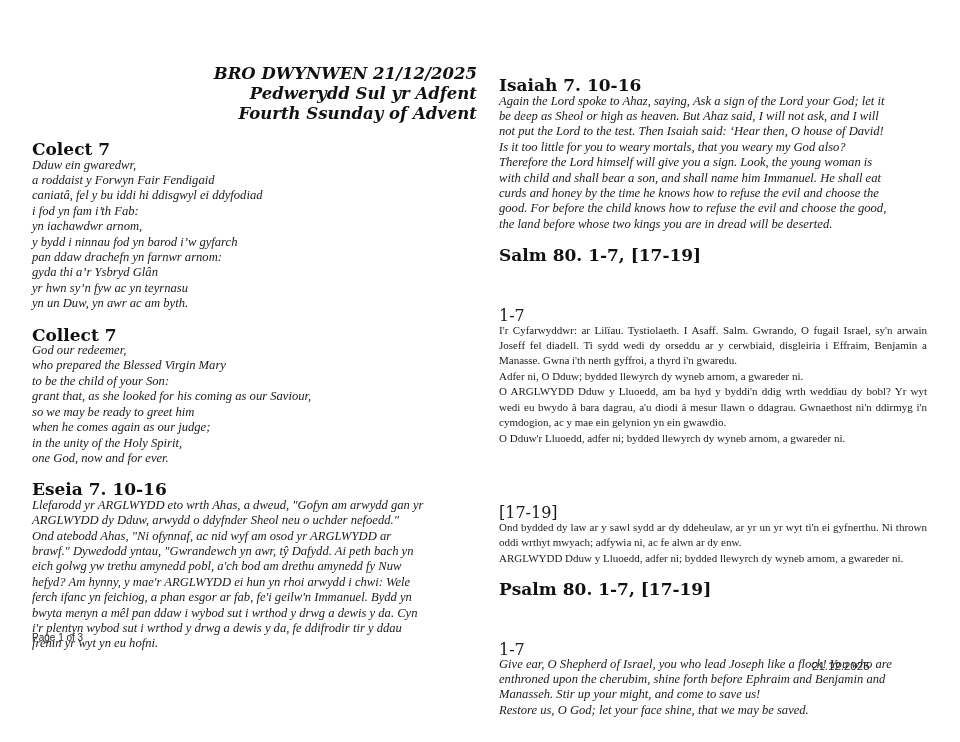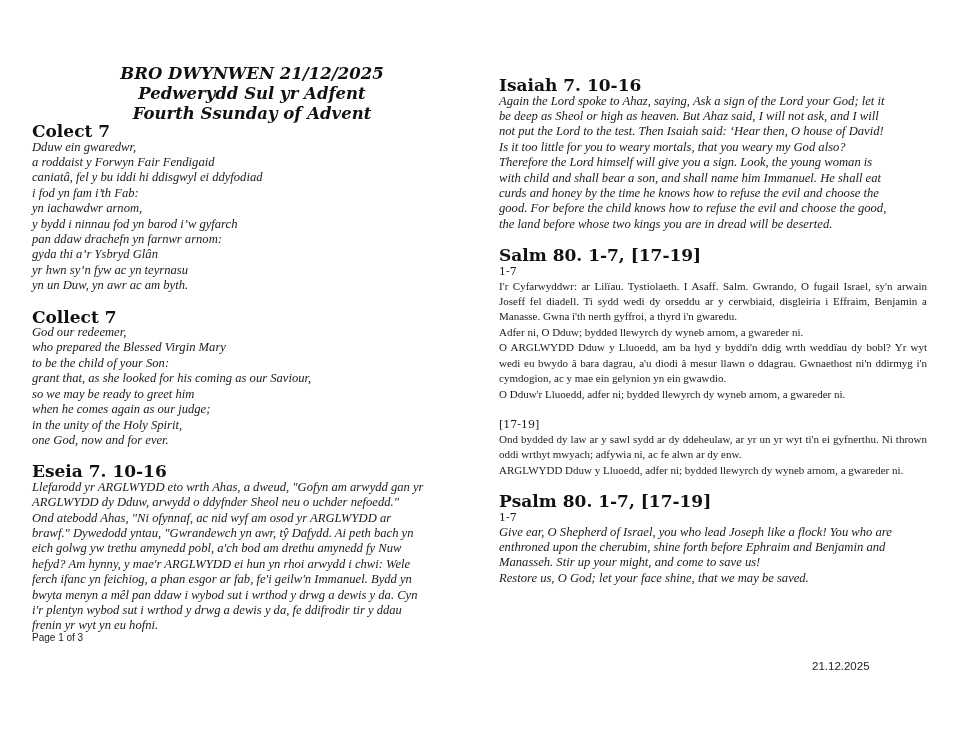--- a/index.html
+++ b/index.html
@@ -9,33 +9,33 @@
     body {
       position: relative;
       font-family: "DejaVu Serif", "Liberation Serif", serif;
       color: #1a1a1a;
     }
     .page { position: absolute; top: 0; left: 0; width: 960px; height: 742px; }
     .col { position: absolute; }
     .col-left { left: 32px; top: 64px; width: 450px; }
     .col-right { left: 499px; top: 78px; width: 428px; }
 
-    .title-block { text-align: center; width: 450px; margin-left: -5px; }
+    .title-block { text-align: right; width: 450px; margin-left: -5px; margin-bottom: 18px; }
     .title-line {
       font-family: "DejaVu Serif", "Liberation Serif", serif;
       font-weight: bold; font-style: italic;
       font-size: 16.5px; line-height: 20px; color: #111;
     }
     .section { margin-bottom: 16px; }
     .heading {
       font-family: "DejaVu Serif", "Liberation Serif", serif;
       font-weight: bold; font-size: 17px; line-height: 15.5px; color: #111;
     }
     .subheading {
-      font-size: 11px; line-height: 15px; color: #1a1a1a;
+      font-size: 16px; line-height: 15px; color: #1a1a1a; margin-top: 44px;
     }
     .line {
       font-family: "Liberation Serif", "DejaVu Serif", serif;
       font-size: 12.6px; line-height: 15.4px; white-space: nowrap; color: #1a1a1a; font-style: italic;
     }
     .para {
       font-family: "Liberation Serif", "DejaVu Serif", serif;
       font-size: 11px; line-height: 15.4px; color: #1a1a1a;
     }
     .para.justify { text-align: justify; }

